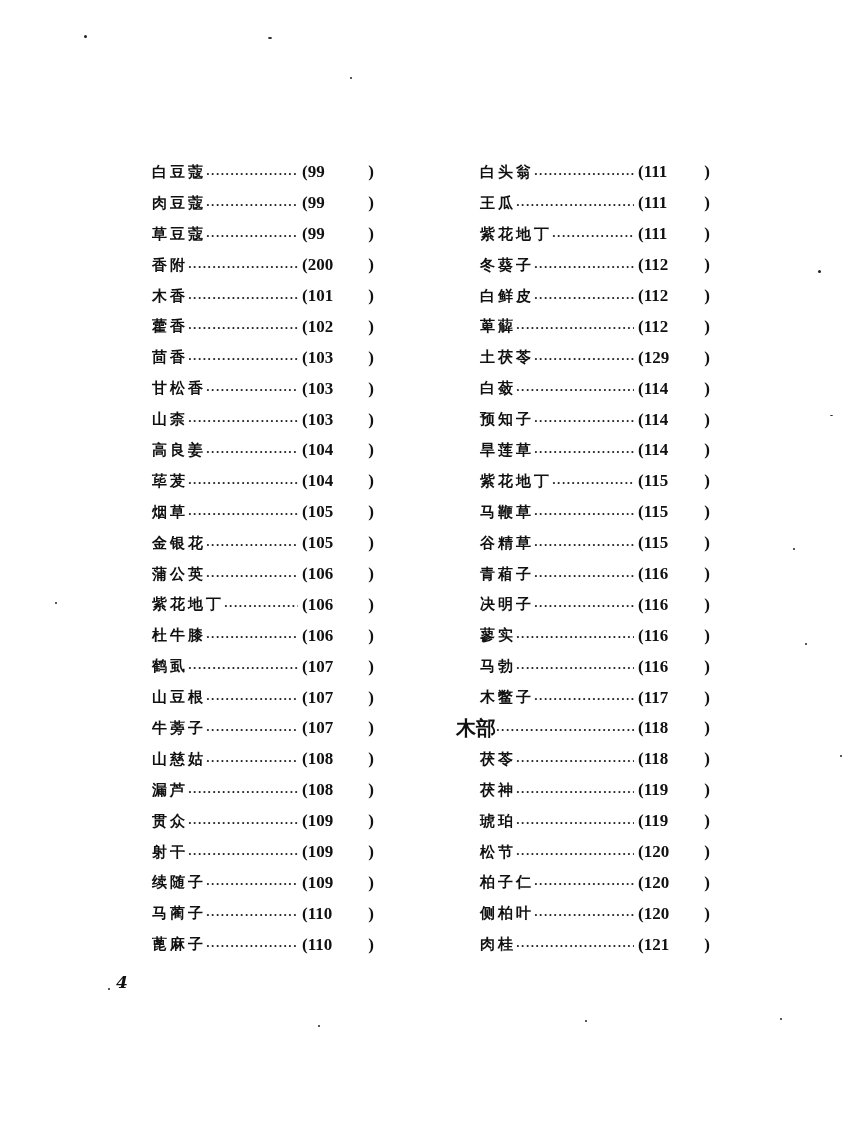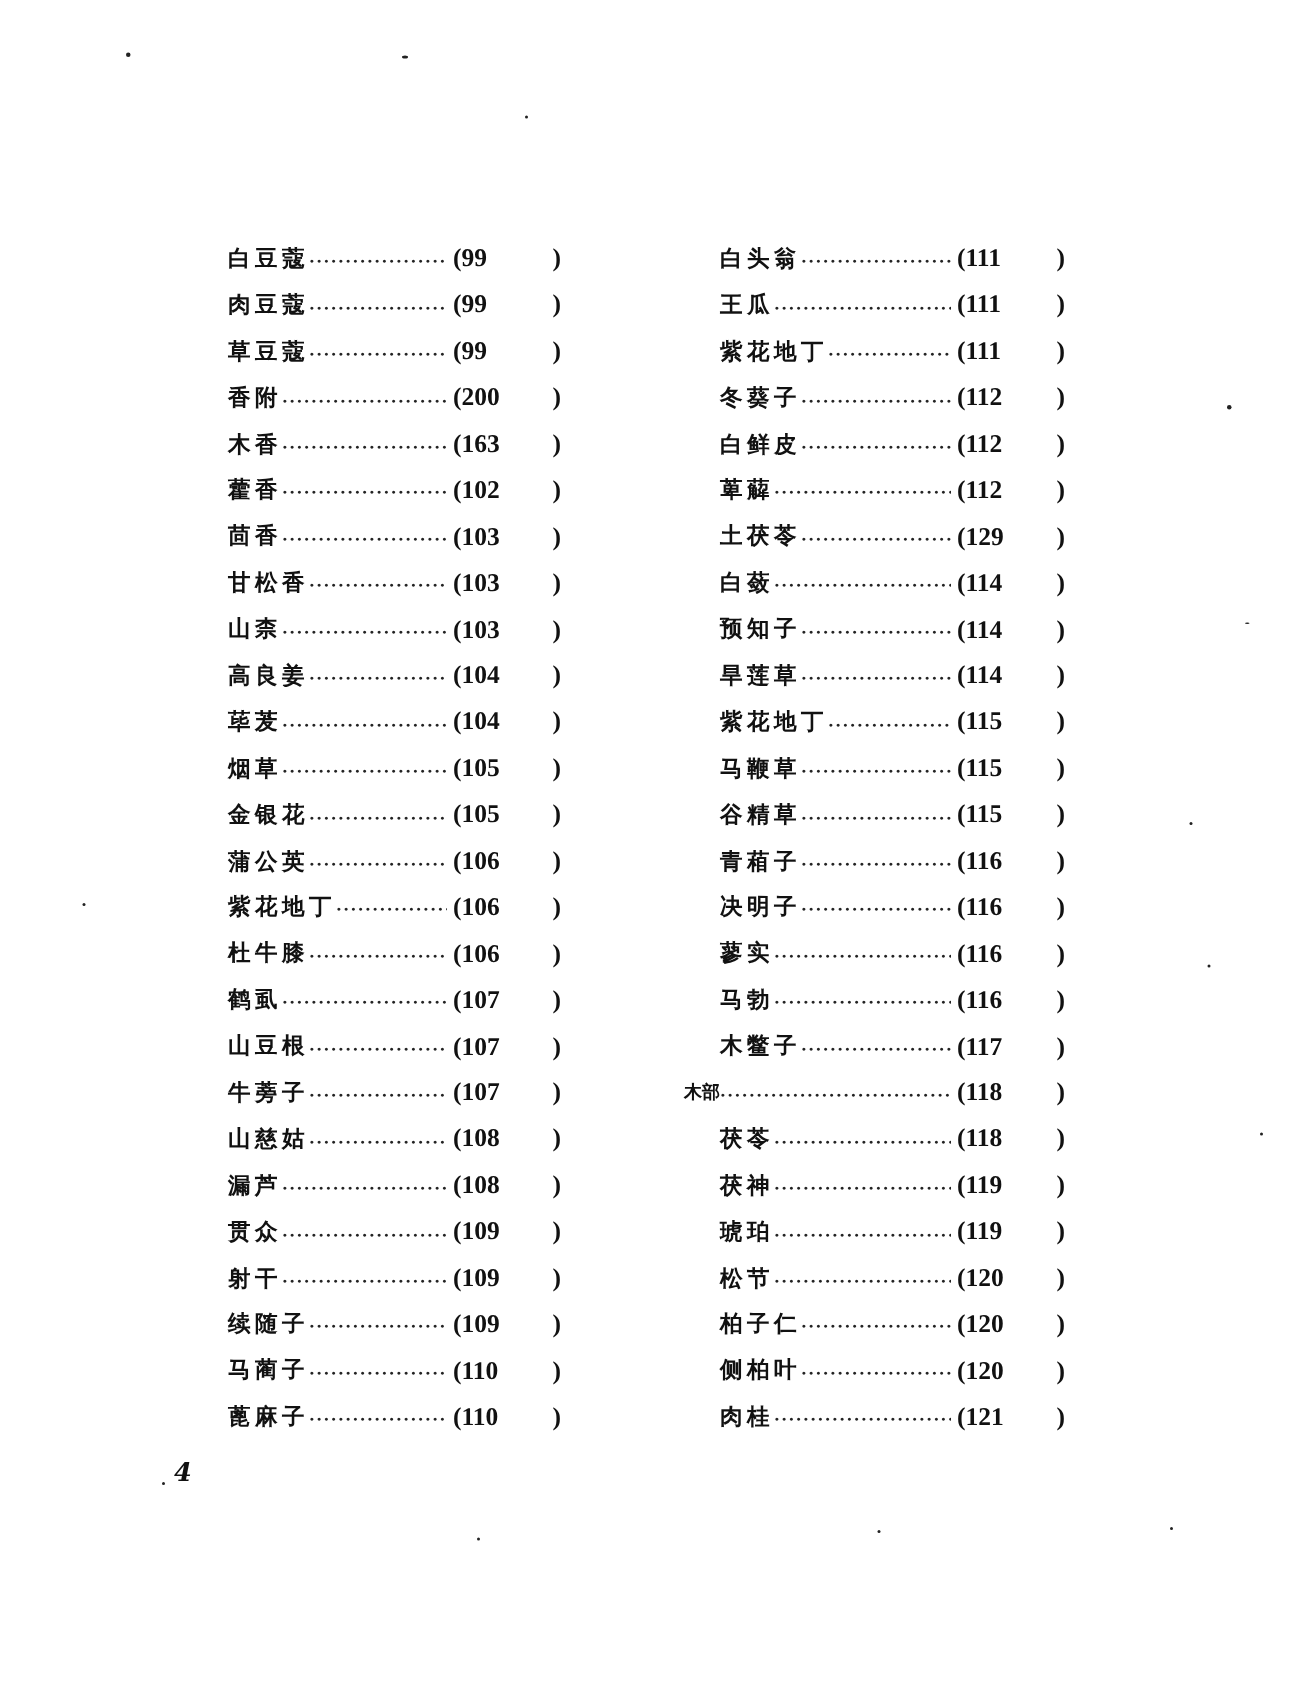--- a/index.html
+++ b/index.html
@@ -65,21 +65,21 @@
       align-items: center;
     }
     .col-left .page-ref  { width: 72px; }
     .col-right .page-ref { width: 72px; }
     .paren { font-weight: bold; }
     .num { flex: 1 1 auto; }
     .col-right .entry.sub { padding-left: 24px; }
     .col-right .entry.section { padding-left: 0; }
     .col-right .entry.section .name {
       font-family: Liberation Mono, monospace;
-      font-size: 12px;
+      font-size: 20px;
       font-weight: bold;
       letter-spacing: 0px;
     }
     .folio {
       position: absolute;
       left: 116px;
       top: 972px;
       font-family: "DejaVu Serif", serif;
       font-style: italic;
       font-weight: bold;
@@ -132,21 +132,21 @@
           <span class="paren">(</span>
           <span class="num">200</span>
           <span class="paren">)</span>
         </span>
       </div>
     <div class="entry">
         <span class="name">木香</span>
         <span class="leader"></span>
         <span class="page-ref">
           <span class="paren">(</span>
-          <span class="num">163</span>
+          <span class="num">101</span>
           <span class="paren">)</span>
         </span>
       </div>
     <div class="entry">
         <span class="name">藿香</span>
         <span class="leader"></span>
         <span class="page-ref">
           <span class="paren">(</span>
           <span class="num">102</span>
           <span class="paren">)</span>

